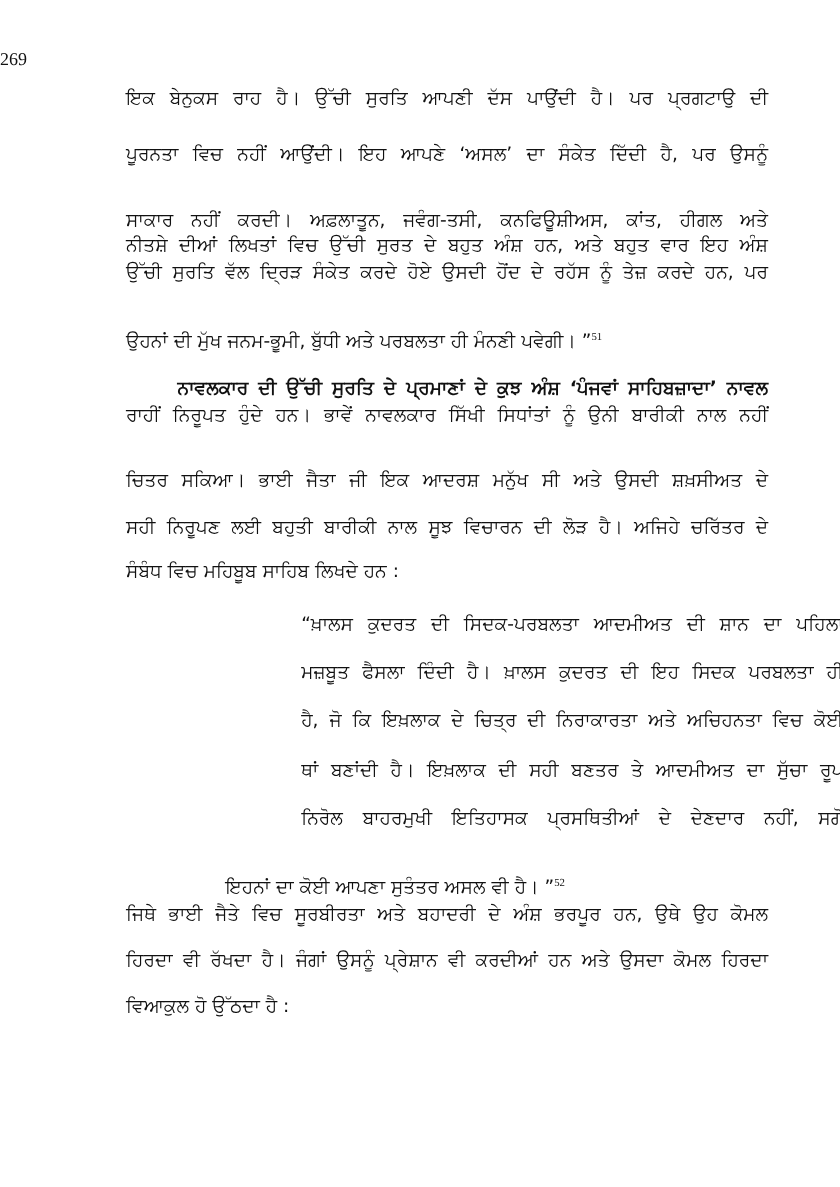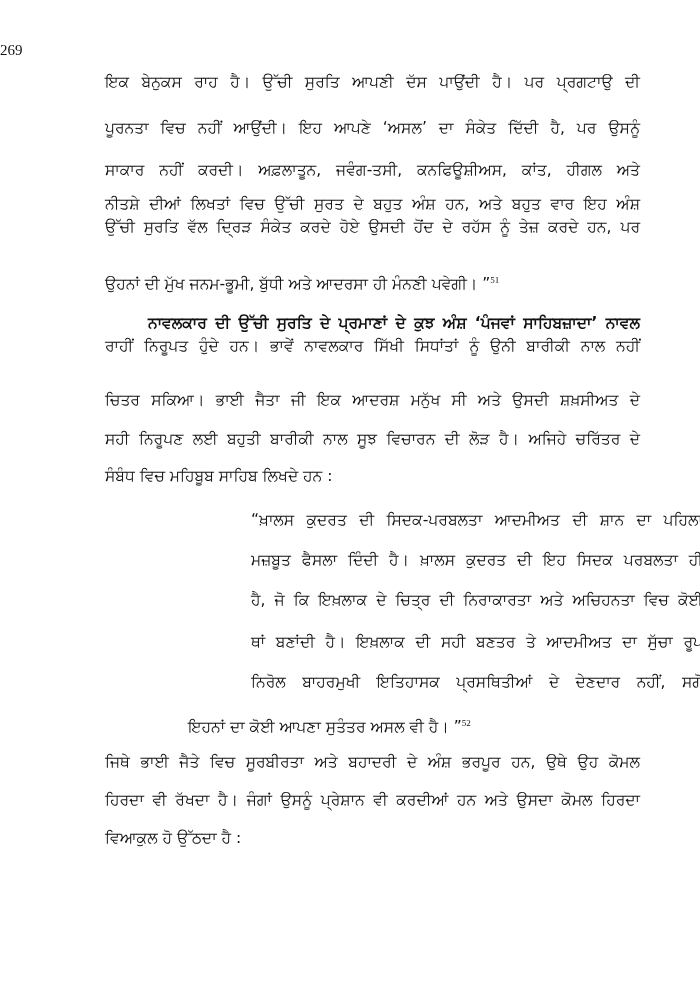--- a/index.html
+++ b/index.html
@@ -3,36 +3,36 @@
   <meta charset="utf-8">
   <style>
     html, body { margin: 0; padding: 0; background: #ffffff; }
     body { width: 700px; height: 989px; position: relative; overflow: hidden; font-family: "DejaVu Sans", sans-serif; color: #111; }
     .page-number { position: absolute; top: 42px; left: 0; width: 700px; text-align: left; font-family: "Liberation Serif", serif; font-size: 15px; }
     .line { position: absolute; font-size: 15.5px; white-space: nowrap; line-height: 20px; }
     .justify { left: 105px; width: 535px; text-align: justify; text-align-last: justify; }
     .indent { left: 148px; width: 492px; text-align: justify; text-align-last: justify; font-weight: bold; }
     .quote { left: 204px; width: 452px; text-align: justify; text-align-last: justify; margin-left: 47px; }
     .left { left: 105px; }
-    .quote-left { left: 188px; }
+    .quote-left { left: 188px; margin-top: 12px; }
     sup { font-family: "Liberation Serif", serif; font-size: 9px; vertical-align: 6px; text-align: center; }
   </style>
 </head>
 <body>
 
 <div>
   <div class="page-number">269</div>
 
   <div>
     <div class="line justify" style="top:72px">ਇਕ ਬੇਨੁਕਸ ਰਾਹ ਹੈ। ਉੱਚੀ ਸੁਰਤਿ ਆਪਣੀ ਦੱਸ ਪਾਉਂਦੀ ਹੈ। ਪਰ ਪ੍ਰਗਟਾਉ ਦੀ</div>
     <div class="line justify" style="top:118px">ਪੂਰਨਤਾ ਵਿਚ ਨਹੀਂ ਆਉਂਦੀ। ਇਹ ਆਪਣੇ ‘ਅਸਲ’ ਦਾ ਸੰਕੇਤ ਦਿੱਦੀ ਹੈ, ਪਰ ਉਸਨੂੰ</div>
-    <div class="line justify" style="top:160px">ਸਾਕਾਰ ਨਹੀਂ ਕਰਦੀ। ਅਫ਼ਲਾਤੂਨ, ਜਵੰਗ-ਤਸੀ, ਕਨਫਿਊਸ਼ੀਅਸ, ਕਾਂਤ, ਹੀਗਲ ਅਤੇ</div>
+    <div class="line justify" style="top:173px">ਸਾਕਾਰ ਨਹੀਂ ਕਰਦੀ। ਅਫ਼ਲਾਤੂਨ, ਜਵੰਗ-ਤਸੀ, ਕਨਫਿਊਸ਼ੀਅਸ, ਕਾਂਤ, ਹੀਗਲ ਅਤੇ</div>
     <div class="line justify" style="top:194px">ਨੀਤਸ਼ੇ ਦੀਆਂ ਲਿਖਤਾਂ ਵਿਚ ਉੱਚੀ ਸੁਰਤ ਦੇ ਬਹੁਤ ਅੰਸ਼ ਹਨ, ਅਤੇ ਬਹੁਤ ਵਾਰ ਇਹ ਅੰਸ਼</div>
     <div class="line justify" style="top:217px">ਉੱਚੀ ਸੁਰਤਿ ਵੱਲ ਦ੍ਰਿੜ ਸੰਕੇਤ ਕਰਦੇ ਹੋਏ ਉਸਦੀ ਹੋਂਦ ਦੇ ਰਹੱਸ ਨੂੰ ਤੇਜ਼ ਕਰਦੇ ਹਨ, ਪਰ</div>
-    <div class="line left" style="top:270px"><span>ਉਹਨਾਂ ਦੀ ਮੁੱਖ ਜਨਮ-ਭੂਮੀ, ਬੁੱਧੀ ਅਤੇ ਆਦਰਸਾ ਹੀ ਮੰਨਣੀ ਪਵੇਗੀ। ”</span><sup>51</sup></div>
+    <div class="line left" style="top:270px"><span>ਉਹਨਾਂ ਦੀ ਮੁੱਖ ਜਨਮ-ਭੂਮੀ, ਬੁੱਧੀ ਅਤੇ ਪਰਬਲਤਾ ਹੀ ਮੰਨਣੀ ਪਵੇਗੀ। ”</span><sup>51</sup></div>
   </div>
 
   <div>
     <div class="line indent" style="top:313px">ਨਾਵਲਕਾਰ ਦੀ ਉੱਚੀ ਸੁਰਤਿ ਦੇ ਪ੍ਰਮਾਣਾਂ ਦੇ ਕੁਝ ਅੰਸ਼ ‘ਪੰਜਵਾਂ ਸਾਹਿਬਜ਼ਾਦਾ’ ਨਾਵਲ</div>
     <div class="line justify" style="top:336px">ਰਾਹੀਂ ਨਿਰੂਪਤ ਹੁੰਦੇ ਹਨ। ਭਾਵੇਂ ਨਾਵਲਕਾਰ ਸਿੱਖੀ ਸਿਧਾਂਤਾਂ ਨੂੰ ਉਨੀ ਬਾਰੀਕੀ ਨਾਲ ਨਹੀਂ</div>
     <div class="line justify" style="top:390px">ਚਿਤਰ ਸਕਿਆ। ਭਾਈ ਜੈਤਾ ਜੀ ਇਕ ਆਦਰਸ਼ ਮਨੁੱਖ ਸੀ ਅਤੇ ਉਸਦੀ ਸ਼ਖ਼ਸੀਅਤ ਦੇ</div>
     <div class="line justify" style="top:429px">ਸਹੀ ਨਿਰੂਪਣ ਲਈ ਬਹੁਤੀ ਬਾਰੀਕੀ ਨਾਲ ਸੂਝ ਵਿਚਾਰਨ ਦੀ ਲੋੜ ਹੈ। ਅਜਿਹੇ ਚਰਿੱਤਰ ਦੇ</div>
     <div class="line left" style="top:466px">ਸੰਬੰਧ ਵਿਚ ਮਹਿਬੂਬ ਸਾਹਿਬ ਲਿਖਦੇ ਹਨ :</div>
   </div>
 

